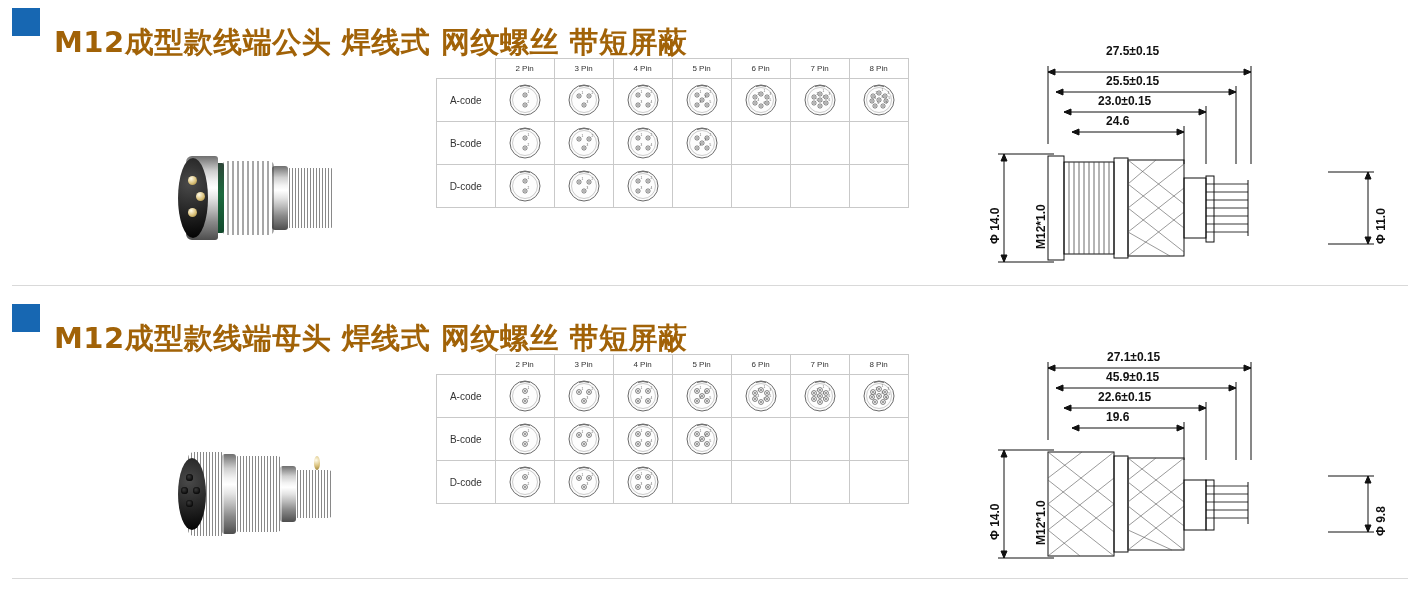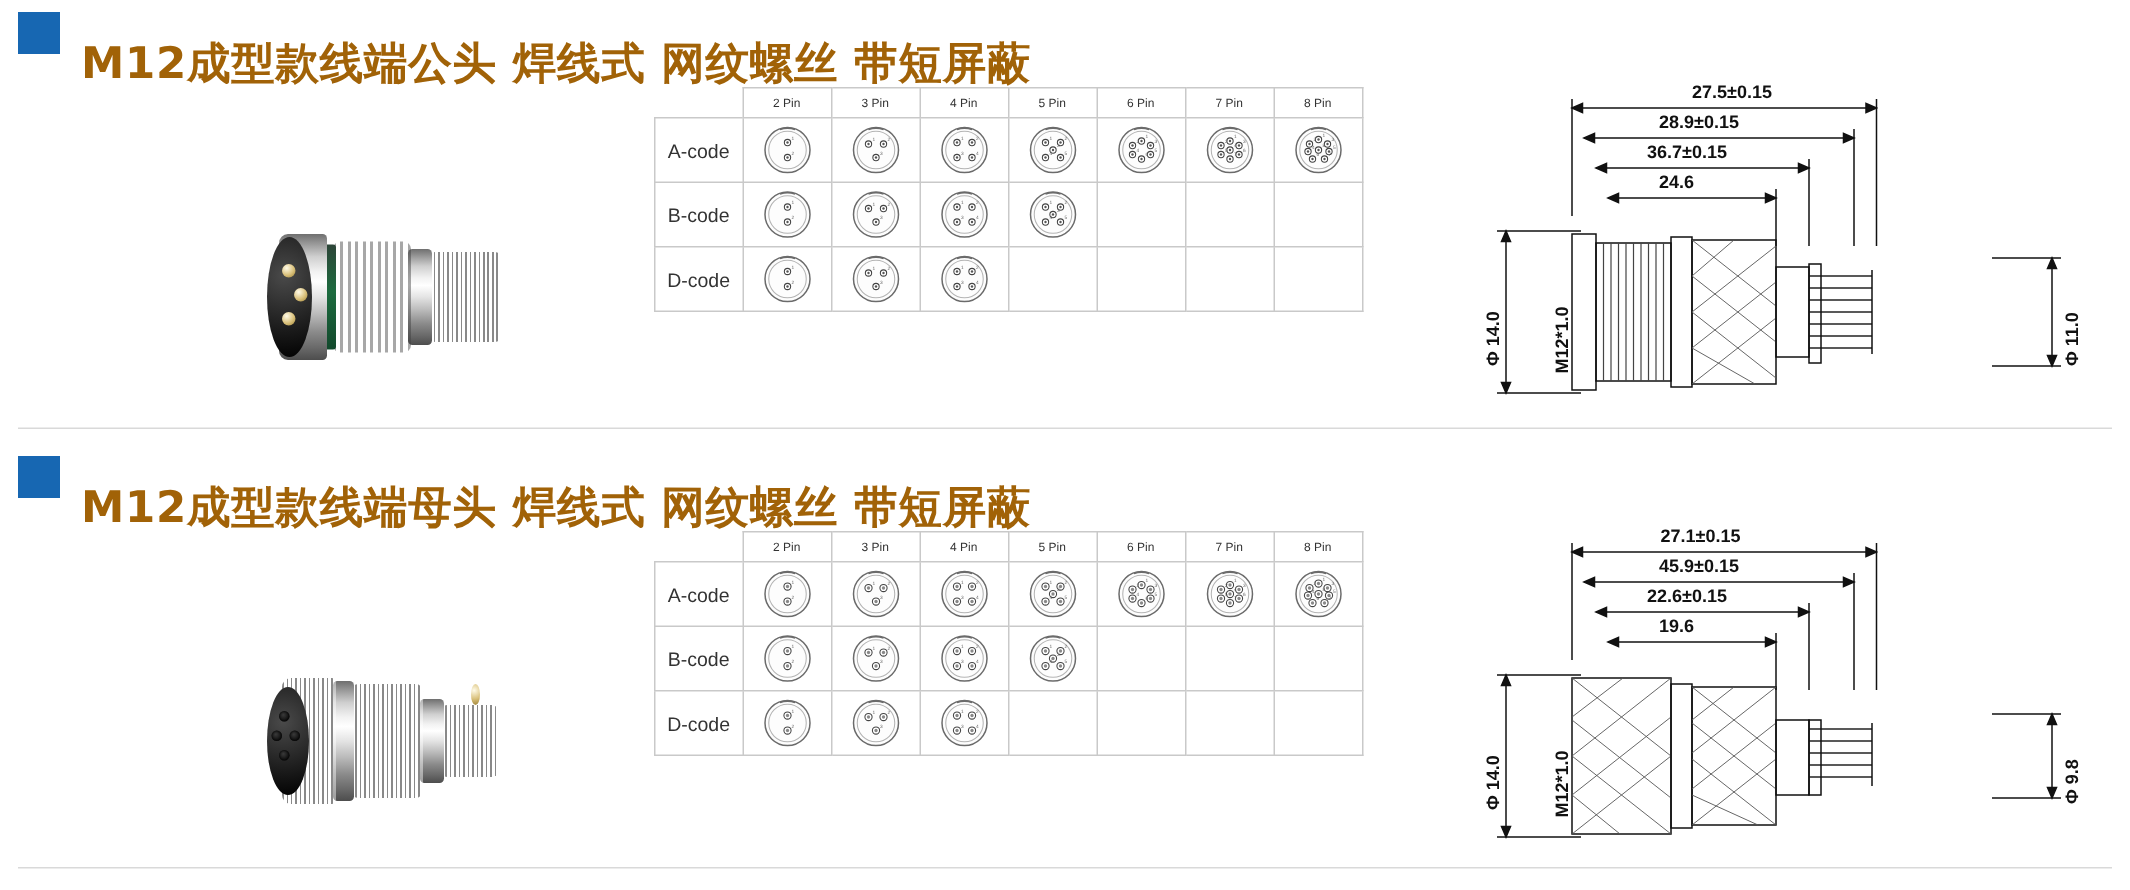--- a/index.html
+++ b/index.html
@@ -136,21 +136,21 @@
     vertical-align: middle;
     font-weight: normal;
     color: #333;
   }
   table.pintable th {
     font-size: 8px;
     height: 17px;
     width: 56px;
   }
   table.pintable td.rowlabel {
-    font-size: 13px;
+    font-size: 10px;
     width: 48px;
     height: 40px;
     color: #333;
   }
   table.pintable td.cell {
     width: 56px;
     height: 40px;
     padding: 0;
   }
   .face-svg { display: block; margin: 0 auto; }
@@ -595,23 +595,23 @@
               <line x1="250" y1="164" x2="292" y2="164"></line>
               <line x1="250" y1="172" x2="292" y2="172"></line>
               <line x1="250" y1="180" x2="292" y2="180"></line>
               <line x1="250" y1="188" x2="292" y2="188"></line>
             </g>
             <rect x="250" y="132" width="8" height="66"></rect>
             <line x1="292" y1="136" x2="292" y2="192"></line>
           </g>
         </svg>
 
-        <div class="dim-text" style="left:160px; top:10px;margin-left:22px;">27.5±0.15</div>
-        <div class="dim-text" style="left:160px; top:30px;">28.9±0.15</div>
-        <div class="dim-text" style="left:152px; top:50px;">36.7±0.15</div>
+        <div class="dim-text" style="left:160px; top:0;">27.5±0.15</div>
+        <div class="dim-text" style="left:160px; top:30px;">25.5±0.15</div>
+        <div class="dim-text" style="left:152px; top:50px;">23.0±0.15</div>
         <div class="dim-text" style="left:160px; top:70px;">24.6</div>
         <div class="dim-text dim-vert" style="left:42px; top:200px;">Φ 14.0</div>
         <div class="dim-text dim-vert" style="left:88px; top:205px;">M12*1.0</div>
         <div class="dim-text dim-vert" style="left:428px; top:200px;">Φ 11.0</div>
       </div>
 
     </div>
 
     <div class="divider" style="position:absolute;top:285px;left:0;"></div>
   </div>

